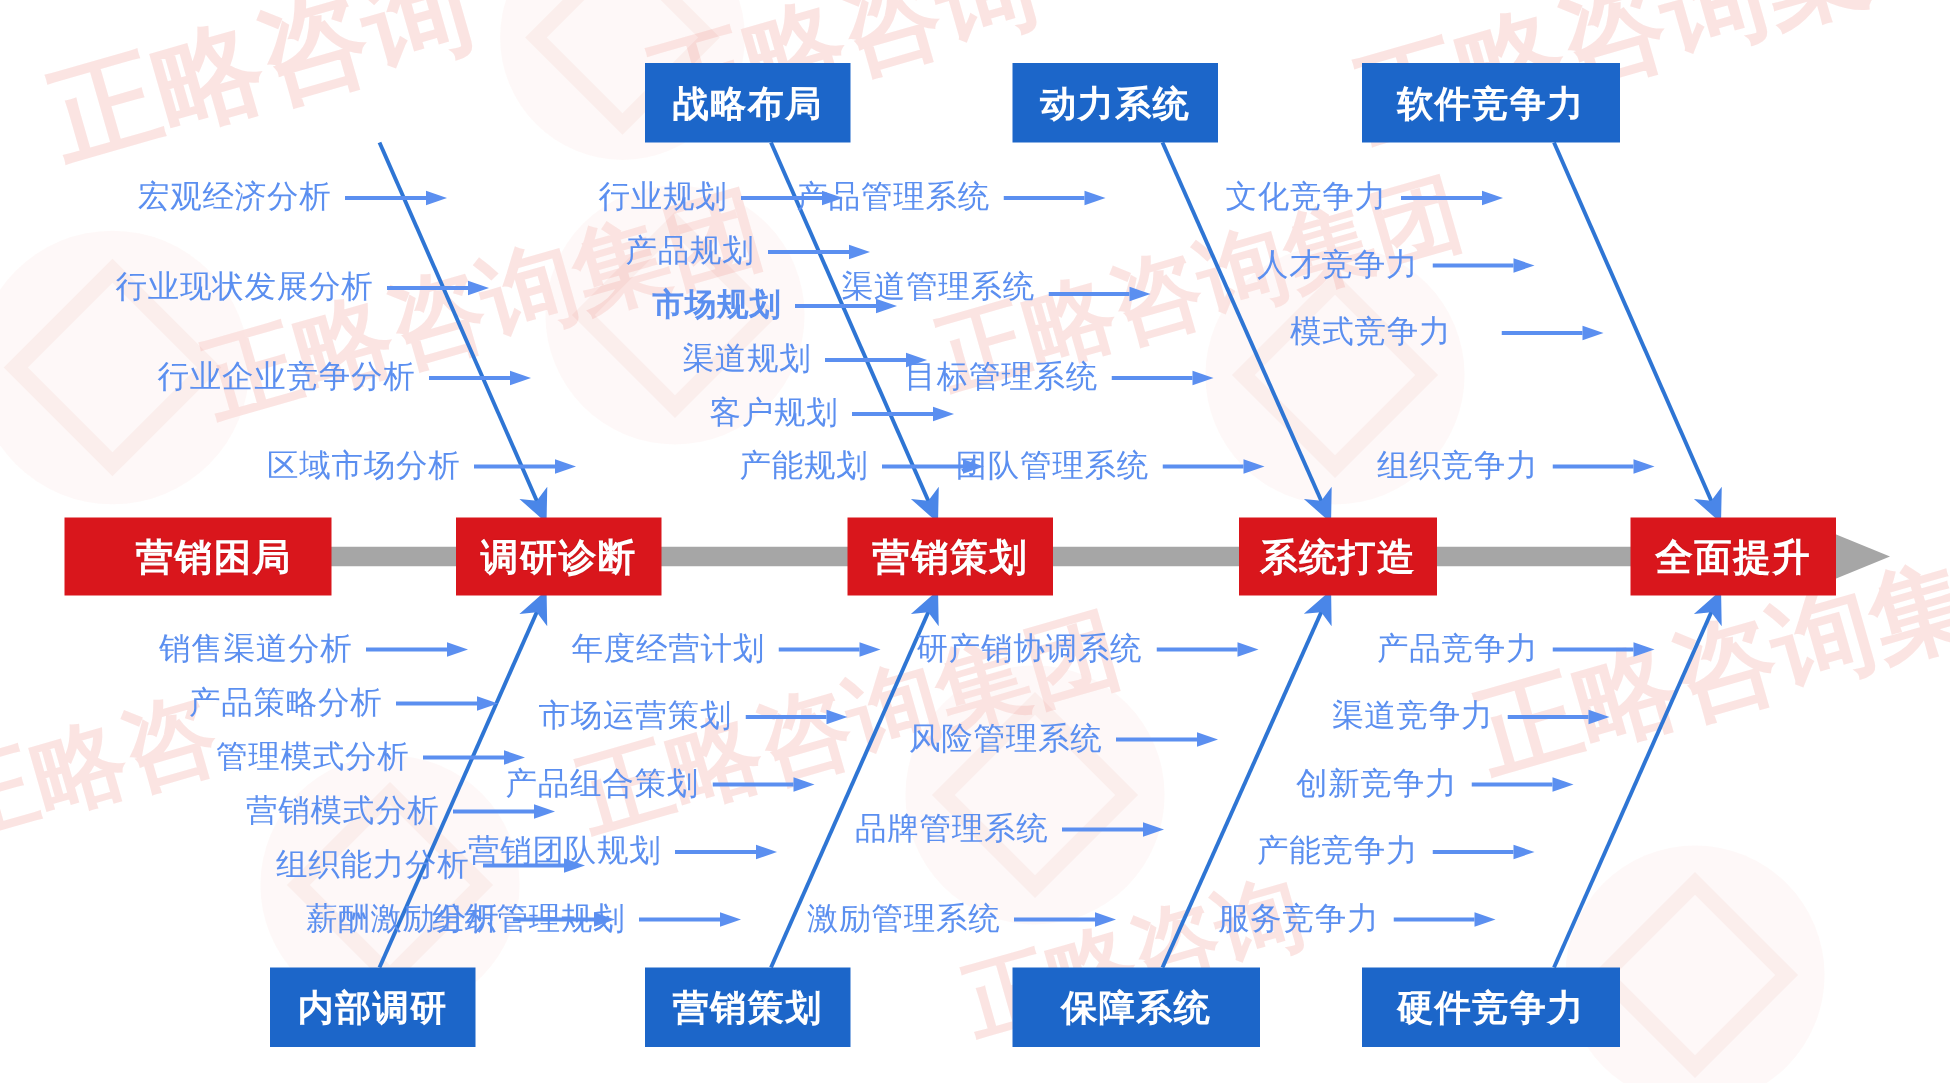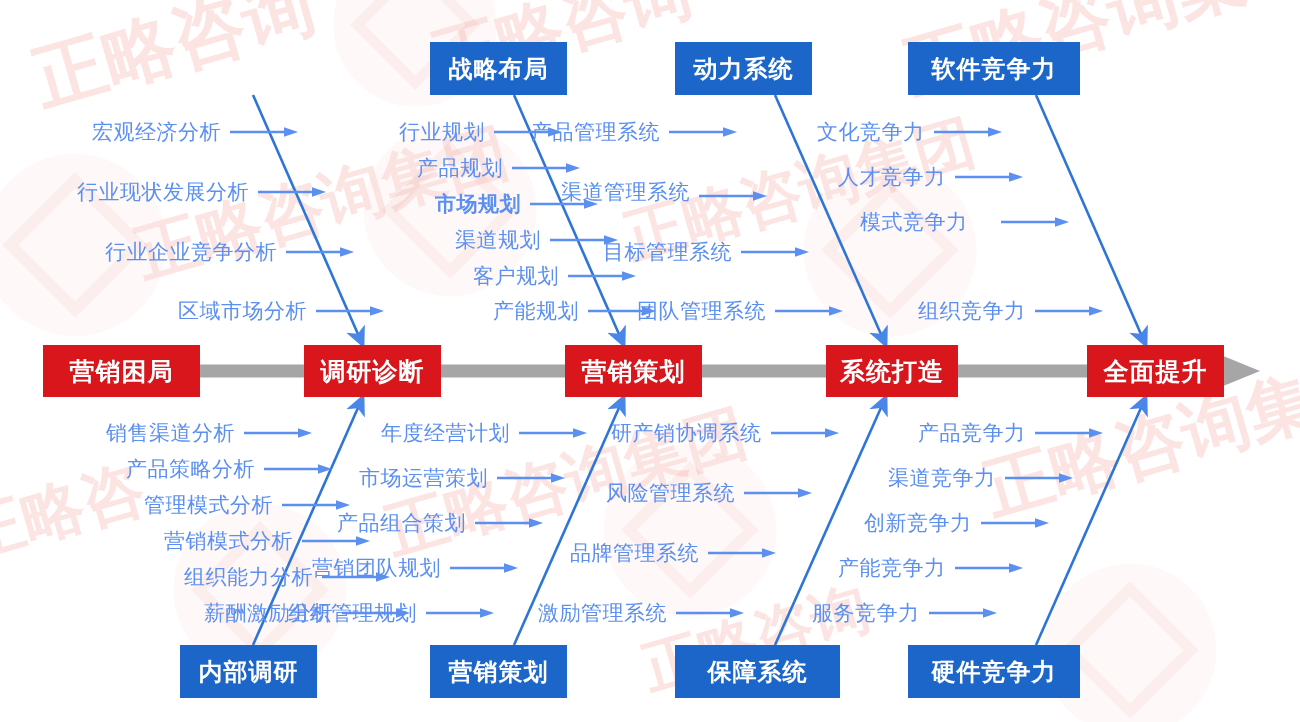--- a/index.html
+++ b/index.html
@@ -103,21 +103,21 @@
     <line x1="514" y1="95" x2="622" y2="341" stroke="#2E75D4" stroke-width="2.6" marker-end="url(#bluearrow)"></line>
     <line x1="775" y1="95" x2="884" y2="341" stroke="#2E75D4" stroke-width="2.6" marker-end="url(#bluearrow)"></line>
     <line x1="1036" y1="95" x2="1144" y2="341" stroke="#2E75D4" stroke-width="2.6" marker-end="url(#bluearrow)"></line>
 
     <line x1="253" y1="645" x2="361" y2="401" stroke="#2E75D4" stroke-width="2.6" marker-end="url(#bluearrow)"></line>
     <line x1="514" y1="645" x2="622" y2="401" stroke="#2E75D4" stroke-width="2.6" marker-end="url(#bluearrow)"></line>
     <line x1="775" y1="645" x2="884" y2="401" stroke="#2E75D4" stroke-width="2.6" marker-end="url(#bluearrow)"></line>
     <line x1="1036" y1="645" x2="1144" y2="401" stroke="#2E75D4" stroke-width="2.6" marker-end="url(#bluearrow)"></line>
   </svg>
 
-  <div class="cbox" style="left:43px;top:345px;width:157px;">
+  <div class="cbox" style="left:43px;top:345px;width:157px;padding-left:21px;">
     <span>营销困局</span>
   </div>
   <div class="cbox" style="left:304px;top:345px;width:137px;">
     <span>调研诊断</span>
   </div>
   <div class="cbox" style="left:565px;top:345px;width:137px;">
     <span>营销策划</span>
   </div>
   <div class="cbox" style="left:826px;top:345px;width:132px;">
     <span>系统打造</span>

